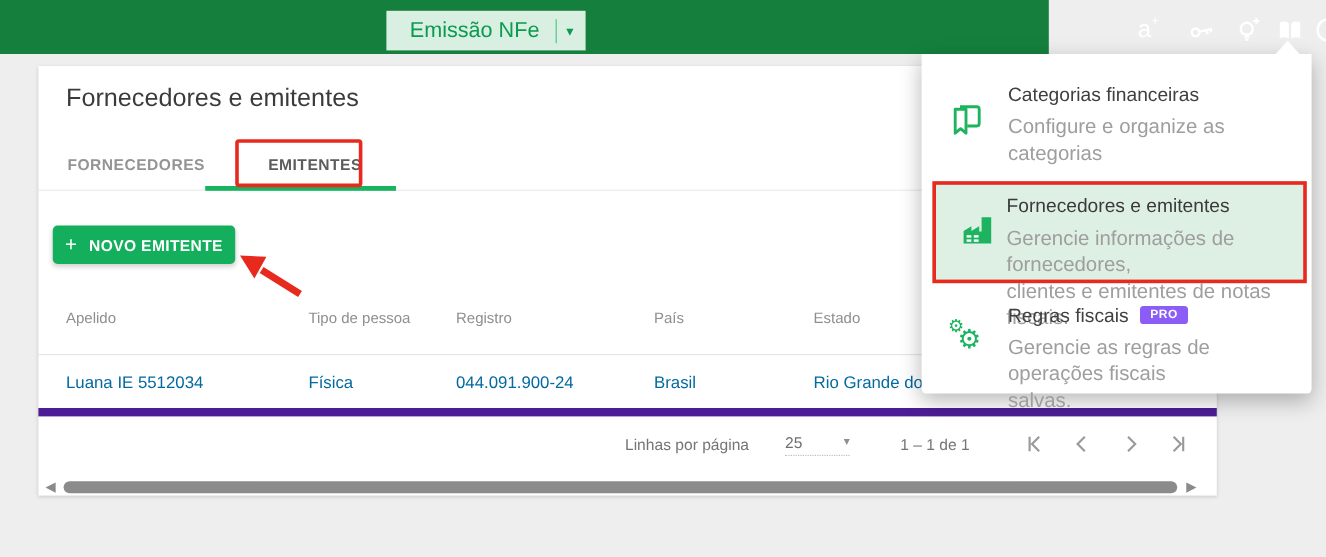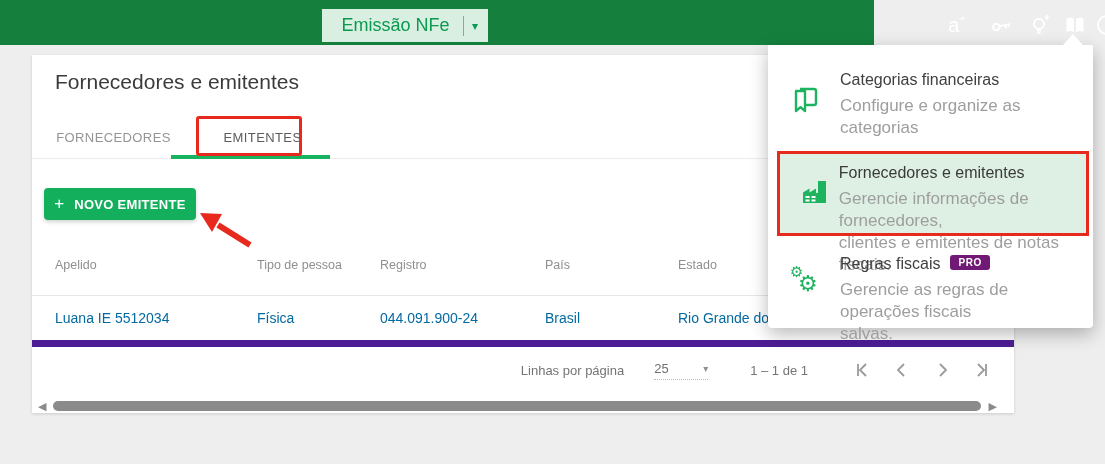--- a/index.html
+++ b/index.html
@@ -21,21 +21,21 @@
   .notch { position: absolute; left: 1063px; top: 34px; width: 0; height: 0; z-index: 30;
     border-left: 10px solid transparent; border-right: 10px solid transparent; border-bottom: 11px solid #ffffff; }
 
   
   .card { position: absolute; left: 32px; top: 55px; width: 982px; height: 358px; background: #ffffff;
     box-shadow: 0 1px 3px rgba(0,0,0,.14); z-index: 1; }
   .page-title { position: absolute; left: 23px; top: 15px; font-size: 21px; font-weight: 400; color: #3b3b3b; }
 
   .tabs { position: absolute; left: 0; top: 61px; width: 982px; height: 43px; border-bottom: 1px solid #ececec; }
   .tab { position: absolute; top: 0; height: 43px; display: flex; align-items: center; justify-content: center;
-    font-size: 13px; font-weight: 400; letter-spacing: .4px; cursor: pointer; padding-left: 24px; }
+    font-size: 13px; font-weight: 700; letter-spacing: .4px; cursor: pointer; padding-left: 24px; }
   .tab-fornecedores { left: 0; width: 139px; color: #949494; }
   .tab-emitentes { left: 139px; width: 159px; color: #5c5c5c; }
   .tab-indicator { position: absolute; left: 139px; top: 39px; width: 159px; height: 4px; background: #17b35f; }
   .tab-annotation { position: absolute; left: 164px; top: 61px; width: 106px; height: 40px;
     border: 3px solid #e8291d; border-radius: 3px; z-index: 6; pointer-events: none; }
 
   .new-btn { position: absolute; left: 12px; top: 133px; width: 152px; height: 32px; background: #14af5c;
     border: none; border-radius: 4px; color: #fff; display: flex; align-items: center; justify-content: center;
     gap: 10px; cursor: pointer; box-shadow: 0 2px 4px rgba(0,0,0,.18);
     font-family: "Liberation Sans", sans-serif; }
@@ -74,21 +74,21 @@
   .mi-1 { top: 12px; height: 94px; }
   .mi-3 { top: 196px; height: 87px; }
   .menu-item .icon-col { width: 50px; padding-top: 12px; }
   .menu-item .text-col { flex: 1; }
   .mi-title { font-size: 16px; color: #404040; margin-bottom: 6px; }
   .mi-line { display: block; font-size: 17px; color: #9e9e9e; line-height: 22px; }
   .menu-item-highlight { position: absolute; left: 9px; top: 106px; width: 312px; height: 85px;
     background: #def0e4; border: 3px solid #e8291d; display: flex; padding: 10px 10px 0 19px; cursor: pointer; }
   .menu-item-highlight .icon-col { width: 50px; padding-top: 12px; }
   .menu-item-highlight .mi-title { font-weight: 400; color: #3a3a3a; }
-  .pro-badge { display: inline-block; background: #701a75; color: #ffffff; font-size: 10px; font-weight: 700;
+  .pro-badge { display: inline-block; background: #8b5cf6; color: #ffffff; font-size: 10px; font-weight: 700;
     border-radius: 3px; padding: 2px 8px; margin-left: 10px; vertical-align: 3px; letter-spacing: .5px; }
   .gears { color: #1db35f; position: relative; width: 32px; height: 32px; display: block; }
   .gear-sm { position: absolute; left: 0; top: -4px; font-size: 15px; font-family: "DejaVu Sans", sans-serif; }
   .gear-lg { position: absolute; left: 8px; top: 4px; font-size: 22px; font-family: "DejaVu Sans", sans-serif; }
 </style>
 </head>
 <body>
 
 <div class="screen">
 

